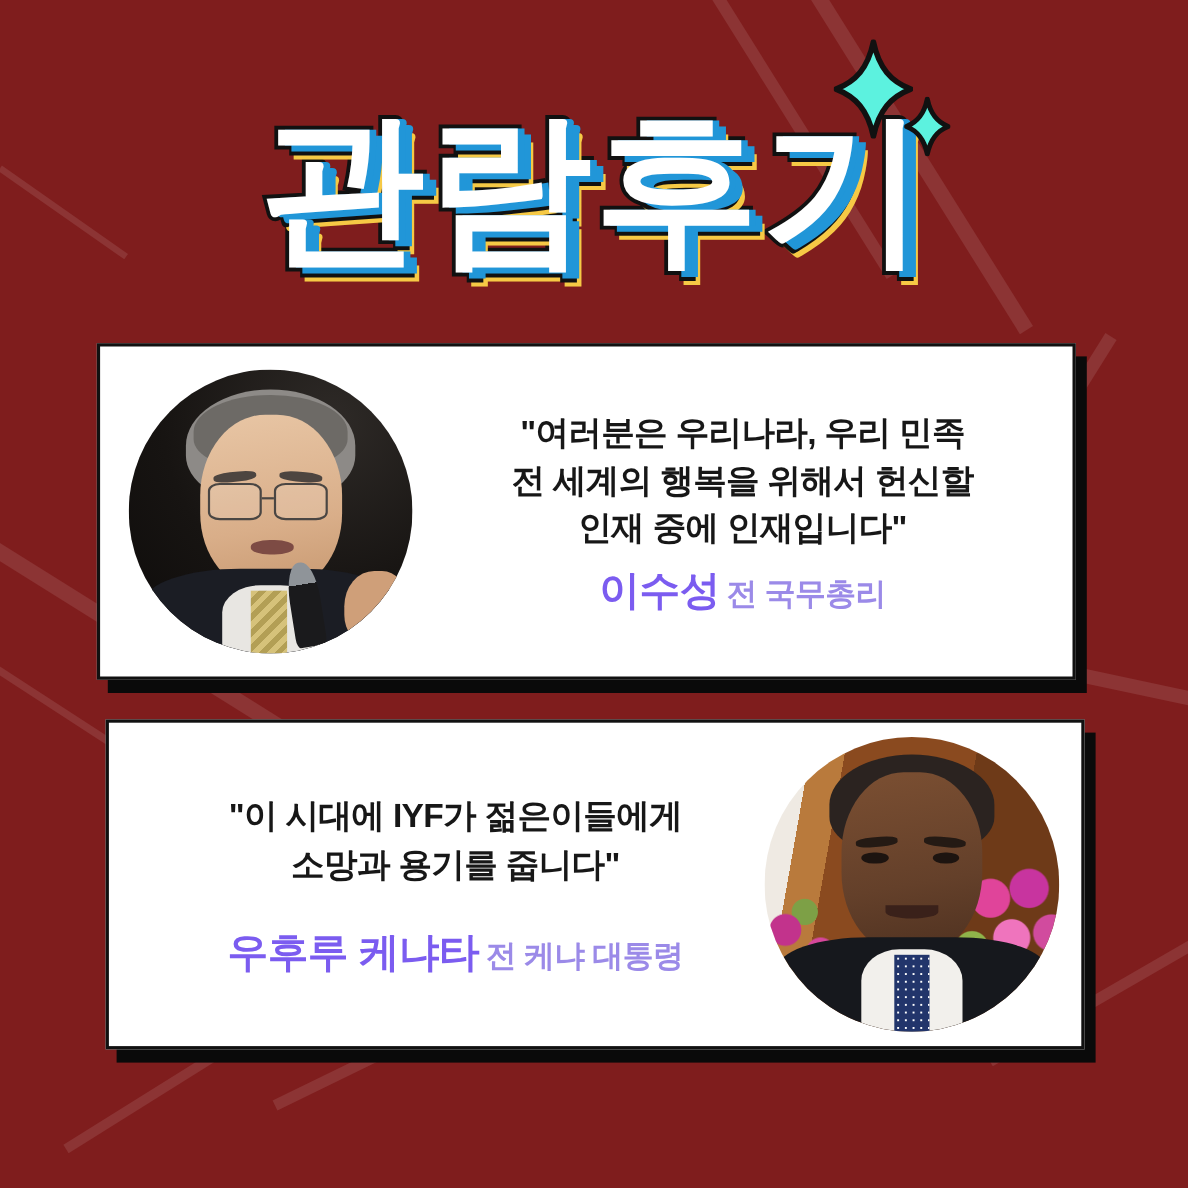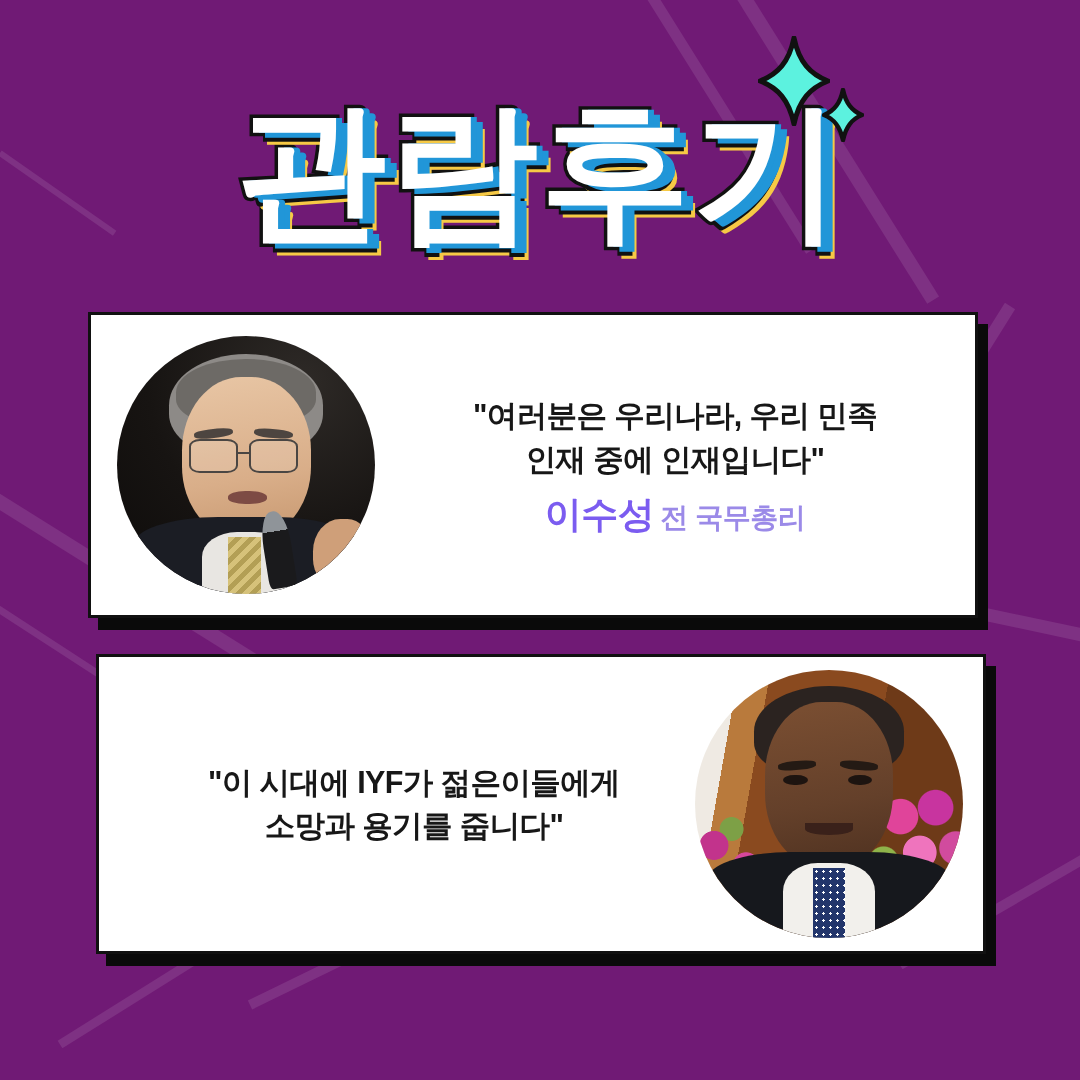--- a/index.html
+++ b/index.html
@@ -4,21 +4,21 @@
 <style>
   * { box-sizing: border-box; margin: 0; padding: 0; }
   html, body {
     width: 1080px; height: 1080px;
     overflow: hidden;
     font-family: "Liberation Sans", "DejaVu Sans", sans-serif;
   }
   #page {
     position: relative;
     width: 1080px; height: 1080px;
-    background: #701a75;
+    background: #7f1d1d;
     overflow: hidden;
   }
 
   
   .streaks { position: absolute; inset: 0; pointer-events: none; }
   .streak {
     position: absolute;
     background: rgba(255,255,255,0.10);
     transform-origin: left center;
   }
@@ -276,31 +276,35 @@
         <div class="bridge"></div>
       <div class="mouth"></div>
       <div class="suit"></div>
         <div class="shirt"></div>
         <div class="tie"></div>
       <div class="mic"></div>
         <div class="hand"></div>
     </div>
     <div class="quote-block">
       <div class="quote-line">"여러분은 우리나라, 우리 민족</div>
+      <div class="quote-line">전 세계의 행복을 위해서 헌신할</div>
       <div class="quote-line">인재 중에 인재입니다"</div>
       <div class="attrib">
         <span class="nm">이수성</span><span class="ttl">전 국무총리</span>
       </div>
     </div>
   </div>
 
   <div class="card" id="card2">
     <div class="quote-block">
       <div class="quote-line">"이 시대에 IYF가 젊은이들에게</div>
       <div class="quote-line">소망과 용기를 줍니다"</div>
+      <div class="attrib">
+        <span class="nm">우후루 케냐타</span><span class="ttl">전 케냐 대통령</span>
+      </div>
     </div>
     <div class="photo photo-2 p2">
       <div class="ph-bg p2-bg"></div>
       <div class="flowers-l"></div>
         <div class="flowers-r"></div>
       <div class="hair"></div>
       <div class="face"></div>
       <div class="brow-l"></div>
         <div class="brow-r"></div>
       <div class="eye-l"></div>

